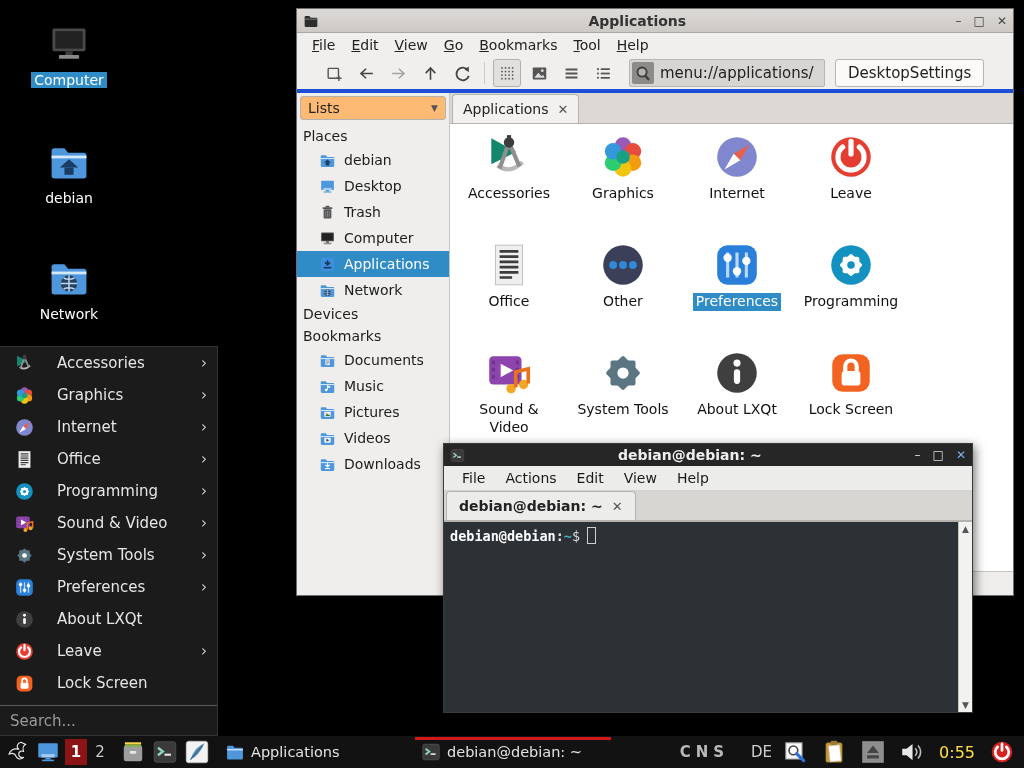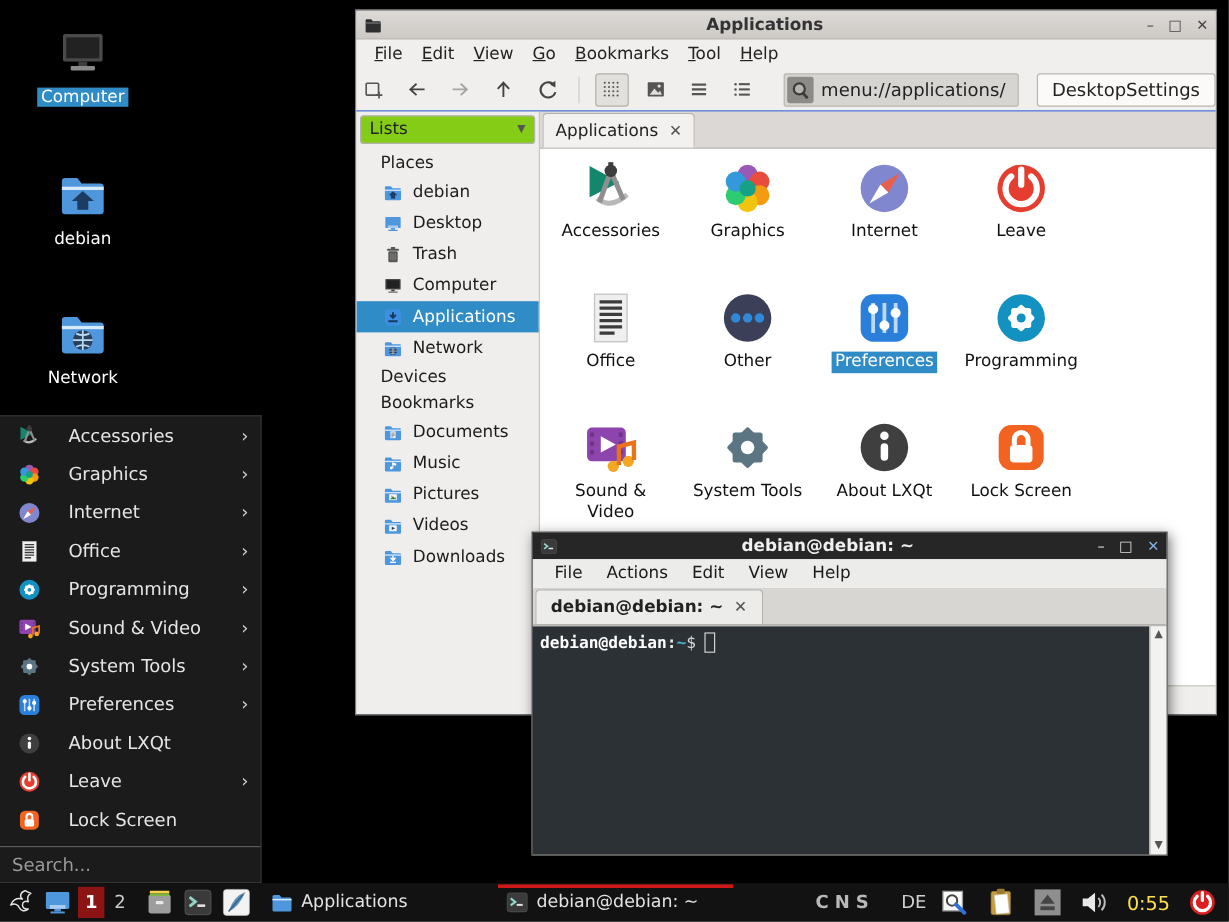--- a/index.html
+++ b/index.html
@@ -29,34 +29,34 @@
   .winbtns { display:flex; gap:12px; align-items:center; font-size:12px; }
   .winbtns span { line-height:1; }
 
   
   #fm { left:296px; top:8px; width:718px; height:588px; background:#efeeec; display:flex; flex-direction:column; }
   #fm .titlebar { background:linear-gradient(#dcd9d6,#cdcac6); border-bottom:1px solid #a9a6a2; color:#333; }
   #fm .titlebar .icon { width:16px; height:16px; }
   #fm .winbtns { color:#444; }
   #fm .menubar { height:24px; display:flex; align-items:center; gap:2px; padding:0 8px; background:#f0efed; font-size:14px; color:#222; }
   #fm .menubar .mitem { padding:2px 7px; }
-  #fm .toolbar { height:36px; display:flex; align-items:center; gap:4px; padding:0 0; background:#f0efed; border-bottom:1px solid #1d4ed8;justify-content:space-between; }
+  #fm .toolbar { height:36px; display:flex; align-items:center; gap:4px; padding:0 23px; background:#f0efed; border-bottom:4px solid #1d4ed8; }
   #fm .tbtn { width:28px; height:28px; display:flex; align-items:center; justify-content:center; }
   #fm .tbtn .icon { width:19px; height:19px; }
   #fm .tbtn.checked { background:#e2e0dd; border:1px solid #b3b0ab; border-radius:3px; }
   #fm .tsep { width:1px; height:22px; background:#cfccc8; margin:0 4px; }
   .addressbar { display:flex; align-items:center; background:#d7d5d2; border:1px solid #b9b6b1; border-radius:2px; height:28px; width:196px; padding:2px; font-size:15px; color:#222; }
   .addressbar .icon { width:22px; height:22px; background:#8d8b88; border-radius:2px; margin-right:6px; }
   .btn { background:#fbfaf9; border:1px solid #b9b6b1; border-radius:3px; height:28px; padding:0 12px; font-size:15px; color:#222; display:flex; align-items:center; margin-left:6px; }
   #fm .main { flex:1; display:flex; min-height:0; }
   #fm .sidepane { width:153px; background:#efeeec; display:flex; flex-direction:column; border-right:1px solid #c8c5c1; }
-  .combo { margin:3px; height:24px; background:#84cc16; border:1px solid #b5b2ae; border-radius:3px; display:flex; align-items:center; padding:0 7px; font-size:14px; color:#222; }
+  .combo { margin:3px; height:24px; background:#fdba74; border:1px solid #b5b2ae; border-radius:3px; display:flex; align-items:center; padding:0 7px; font-size:14px; color:#222; }
   .combo .carrow { margin-left:auto; font-size:9px; color:#555; }
   .side-list { flex:1; overflow:hidden; font-size:14px; color:#1c1c1c; padding-top:2px; }
-  .side-h { padding:3px 20px; }
+  .side-h { padding:3px 6px; }
   .side-i { height:26px; display:flex; align-items:center; padding-left:22px; gap:8px; }
   .side-i .icon { width:17px; height:17px; }
   .side-i.sel { background:#308cc6; color:#fff; }
   #fm .viewpane { flex:1; display:flex; flex-direction:column; min-width:0; }
   .tabbar { height:31px; background:#dbd8d5; display:flex; align-items:flex-end; border-bottom:1px solid #b5b2ae; }
   .tab { height:29px; background:#f2f1ef; border:1px solid #b5b2ae; border-bottom:none; border-radius:4px 4px 0 0; display:flex; align-items:center; padding:0 10px; gap:9px; font-size:14px; color:#222; margin-left:2px; }
   .tab .x { color:#555; font-size:13px; }
   .fm-content { flex:1; background:#fff; padding:8px 0 0 2px; display:grid; grid-template-columns:repeat(4,114px); grid-auto-rows:108px; align-content:start; }
   .fitem { display:flex; flex-direction:column; align-items:center; width:114px; }
   .fitem .icon { width:50px; height:50px; }

